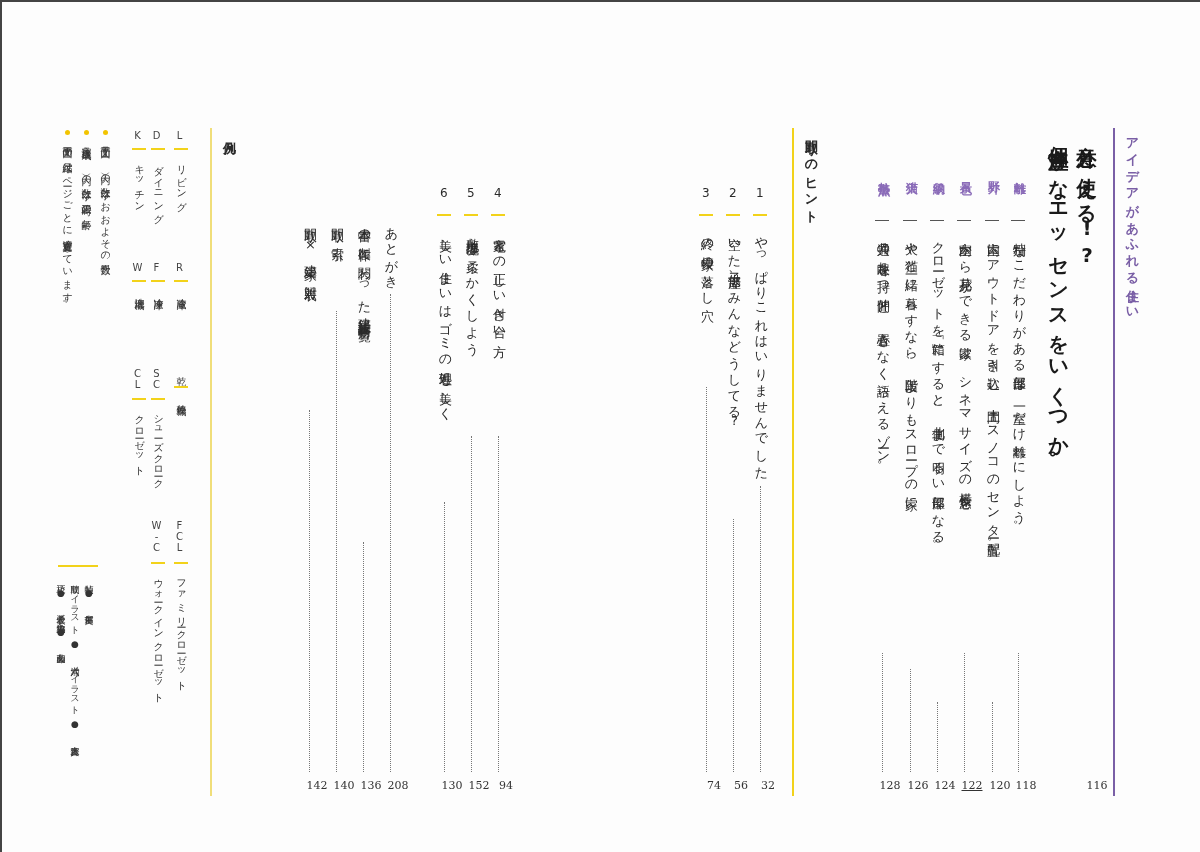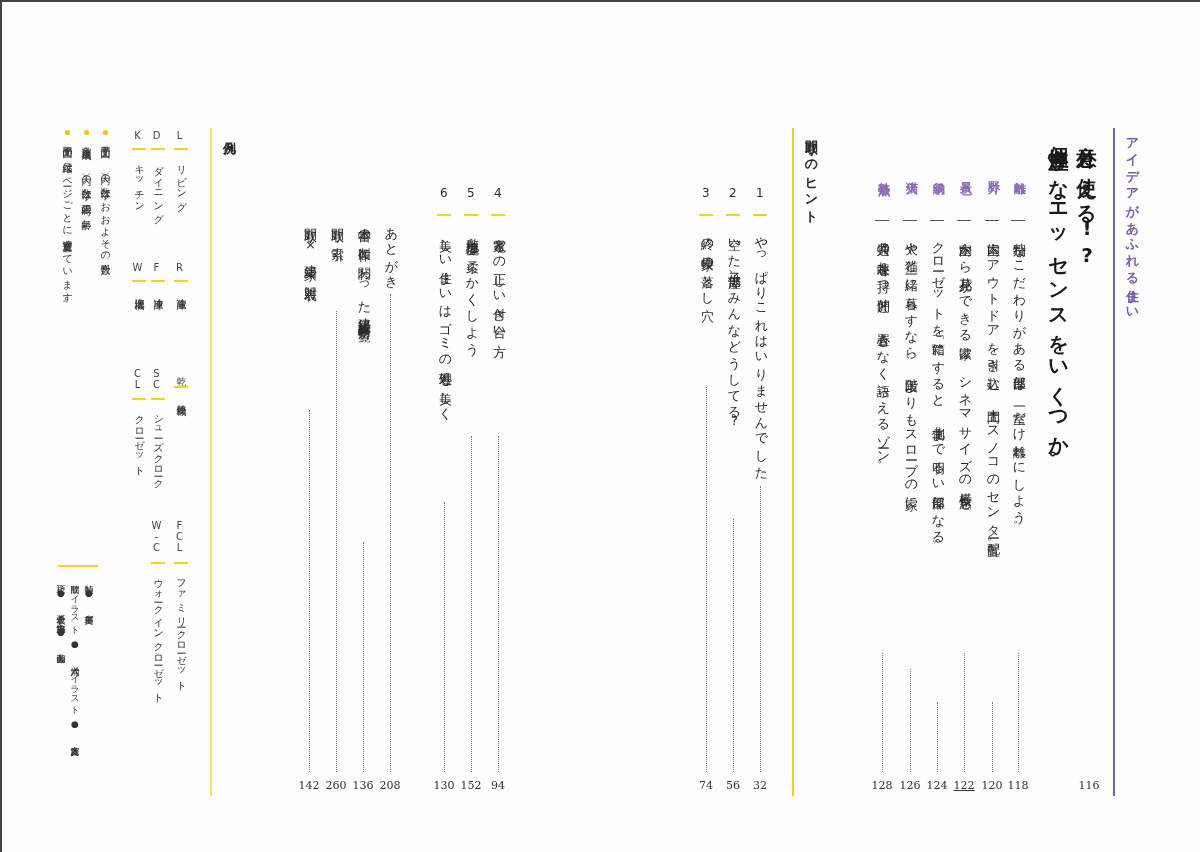--- a/index.html
+++ b/index.html
@@ -2,21 +2,21 @@
 <html><head>
 <meta charset="utf-8">
 <style>
   html, body { margin:0; padding:0; }
   body { width:1200px; height:852px; background:#fdfdfd; position:relative; overflow:hidden;
          font-family:"DejaVu Sans", sans-serif; color:#2a2a2a; }
   .frame { position:absolute; left:0; top:0; width:1198px; height:850px; border-top:2px solid #444; border-left:2px solid #444; }
   .abs { position:absolute; }
   .v { writing-mode:vertical-rl; text-orientation:upright; white-space:nowrap; }
   .vline { position:absolute; width:2px; }
-  .num { position:absolute; font-family:"DejaVu Serif", serif; font-size:11px; color:#333; transform:translateX(-50%); }
+  .num { position:absolute; font-family:"DejaVu Serif", serif; font-size:11px; color:#333; transform:translateX(-50%);margin-left:8px; }
   .dots { position:absolute; width:0; border-left:1.5px dotted #777; }
   .dash { position:absolute; height:2px; width:14px; }
   .tag { position:absolute; font-size:12px; font-weight:bold; color:#8a6bb8; writing-mode:vertical-rl; text-orientation:upright; letter-spacing:1px; }
   .entry { position:absolute; font-size:13px; writing-mode:vertical-rl; text-orientation:upright; letter-spacing:1.5px; }
   .small { font-size:10px; letter-spacing:1px; }
   .legend-code { position:absolute; font-size:10px; color:#444; writing-mode:vertical-rl; text-orientation:upright; }
   .legend-name { position:absolute; font-size:10px; color:#333; writing-mode:vertical-rl; text-orientation:upright; letter-spacing:1px; }
   .bullet { display:inline-block; width:5px; height:5px; border-radius:50%; background:#f2c400; margin-bottom:4px; }
 </style>
 </head>
@@ -97,21 +97,21 @@
     <div class="dots" style="left:444px;top:502px;height:270px;"></div>
     <div class="num" style="left:444px;top:779px;">130</div>
     <div class="entry" style="left:382px;top:218px;">あとがき</div>
     <div class="dots" style="left:390px;top:294px;height:478px;"></div>
     <div class="num" style="left:390px;top:779px;">208</div>
     <div class="entry" style="left:355px;top:218px;">本書の製作に関わった建築設計事務所一覧</div>
     <div class="dots" style="left:363px;top:541.5px;height:230.5px;"></div>
     <div class="num" style="left:363px;top:779px;">136</div>
     <div class="entry" style="left:328px;top:218px;">間取り索引</div>
     <div class="dots" style="left:336px;top:310.5px;height:461.5px;"></div>
-    <div class="num" style="left:336px;top:779px;">260</div>
+    <div class="num" style="left:336px;top:779px;">140</div>
     <div class="entry" style="left:301px;top:218px;">間取り×建築家 対照表</div>
     <div class="dots" style="left:309px;top:409.5px;height:362.5px;"></div>
     <div class="num" style="left:309px;top:779px;">142</div>
   </div>
 
 <div class="vline" style="left:210px;top:128px;height:668px;background:#f0de7a;"></div>
 <div class="abs v" style="left:220px;top:132px;font-size:13px;font-weight:bold;">凡例</div>
 <div id="legend">
     <div class="legend-code" style="left:174px;top:130px;">L</div>
     <div class="dash" style="left:174px;top:148px;background:#f2d21a;"></div>

